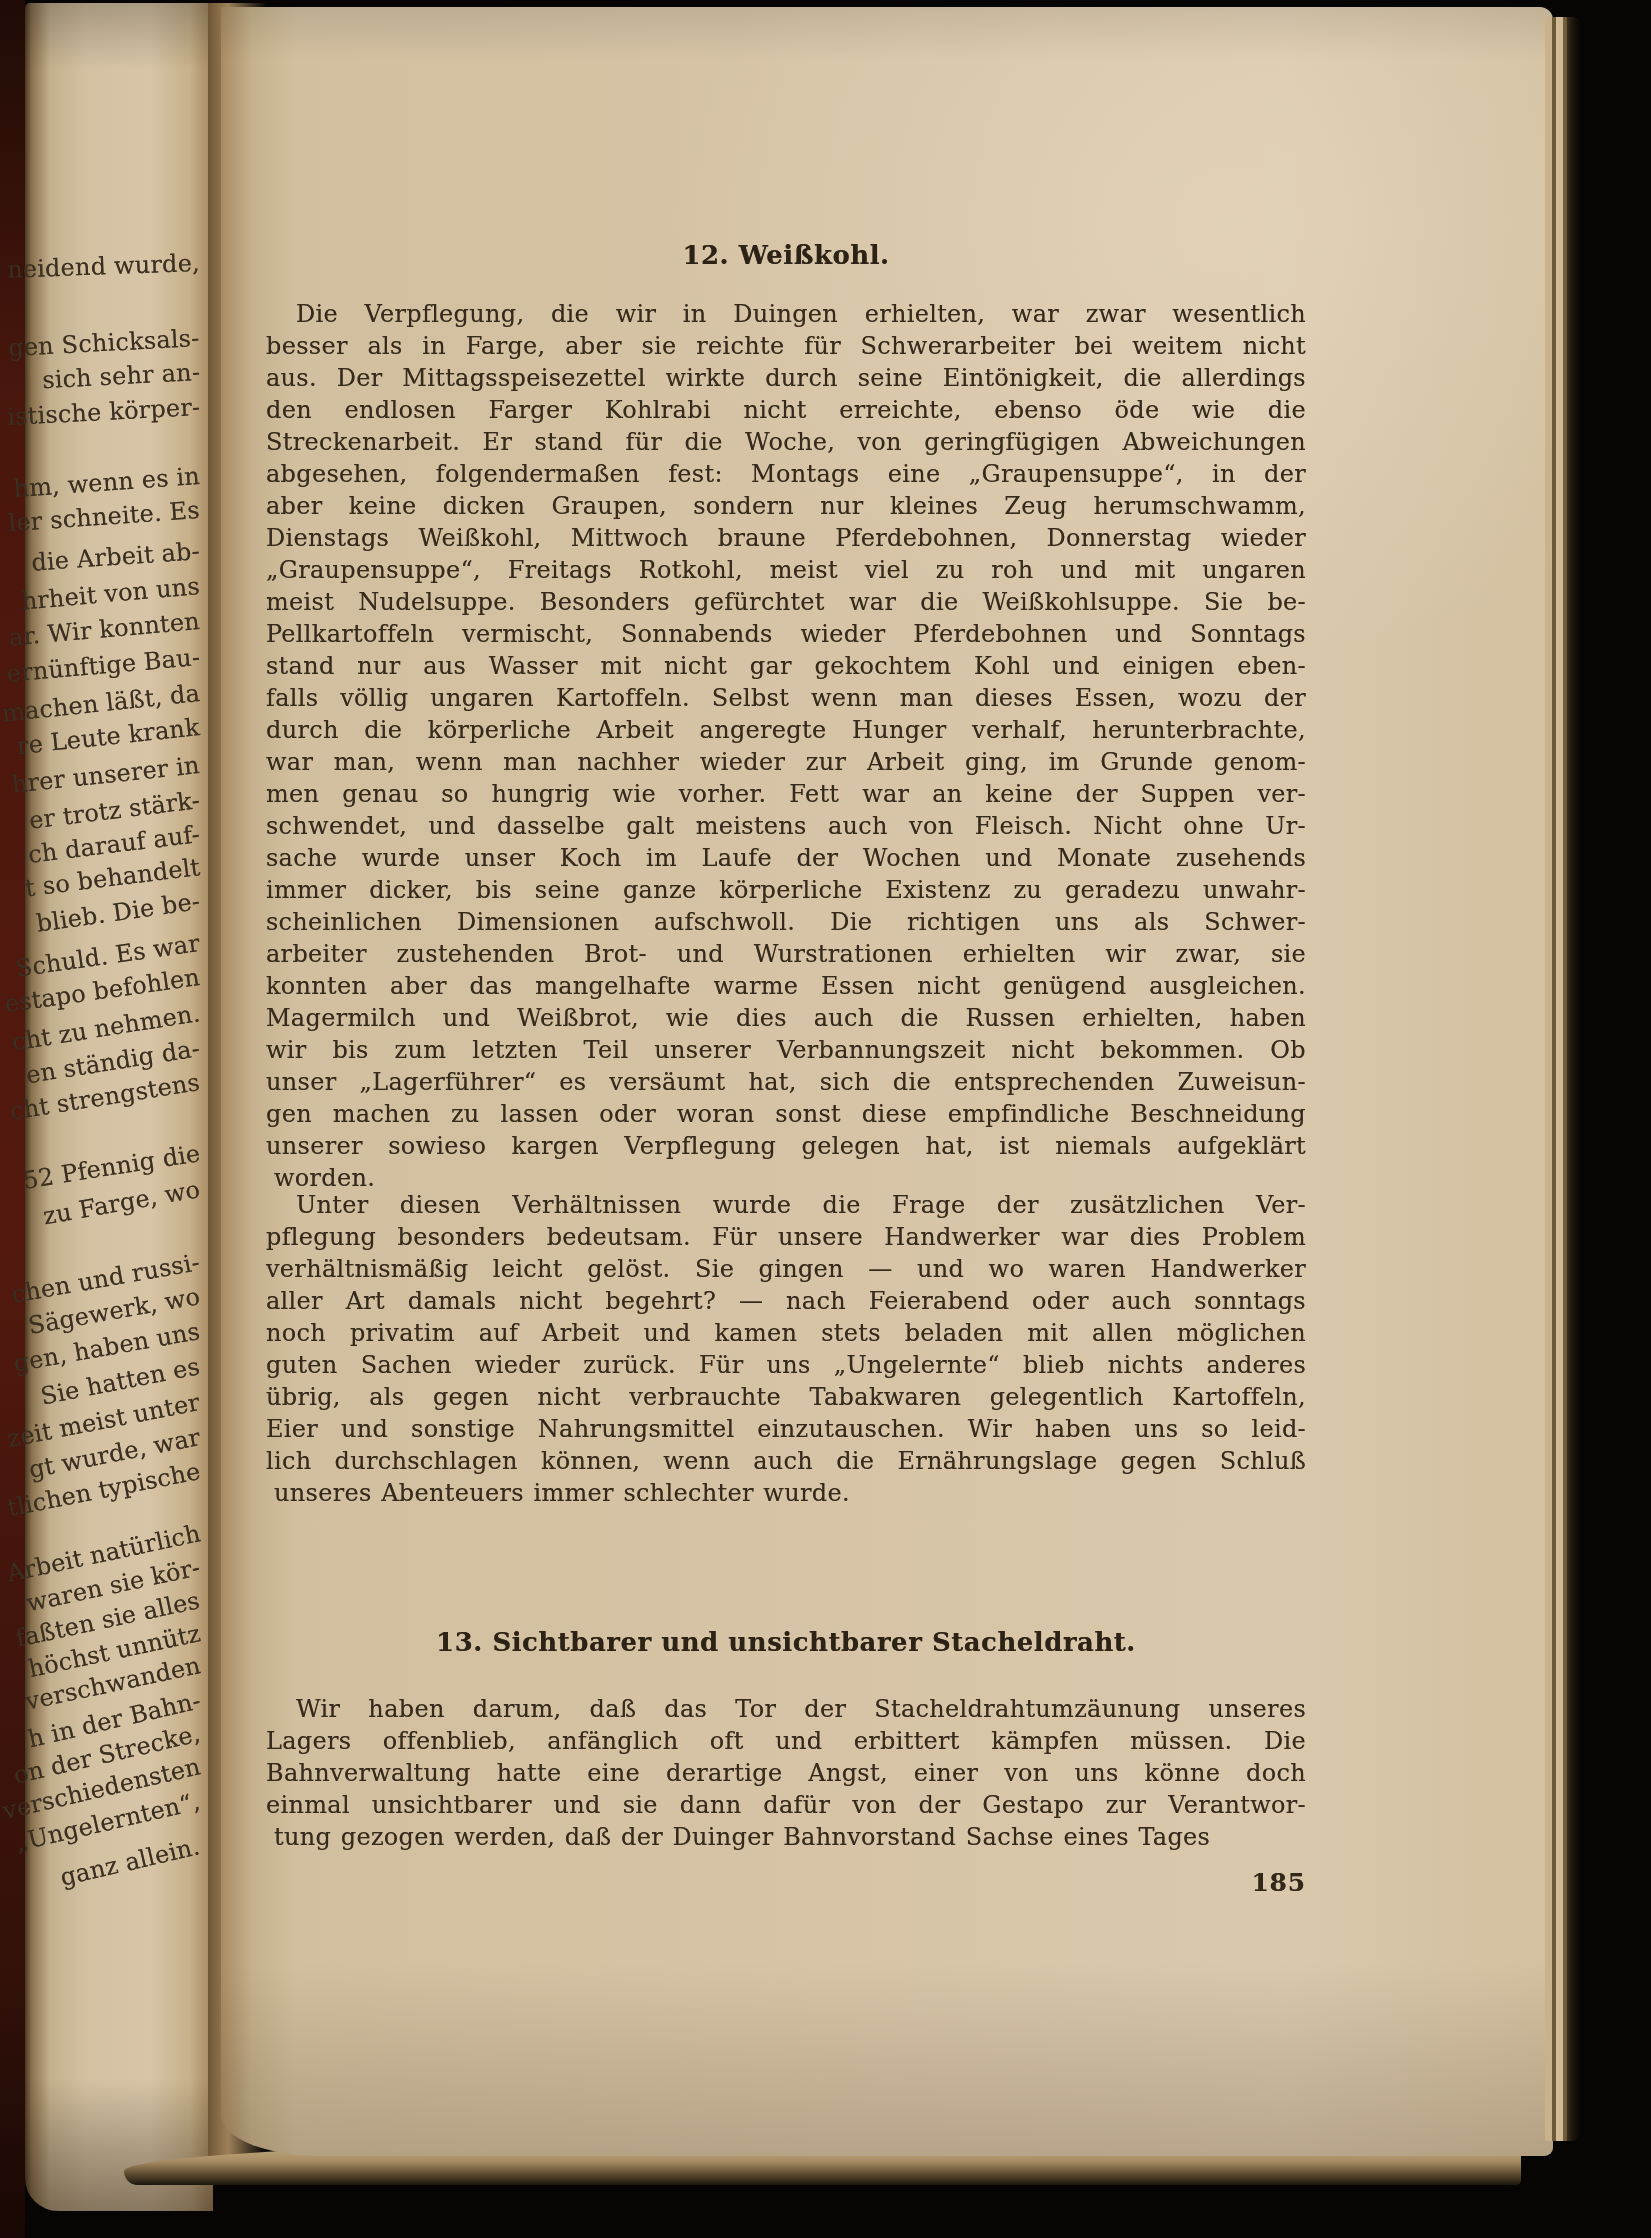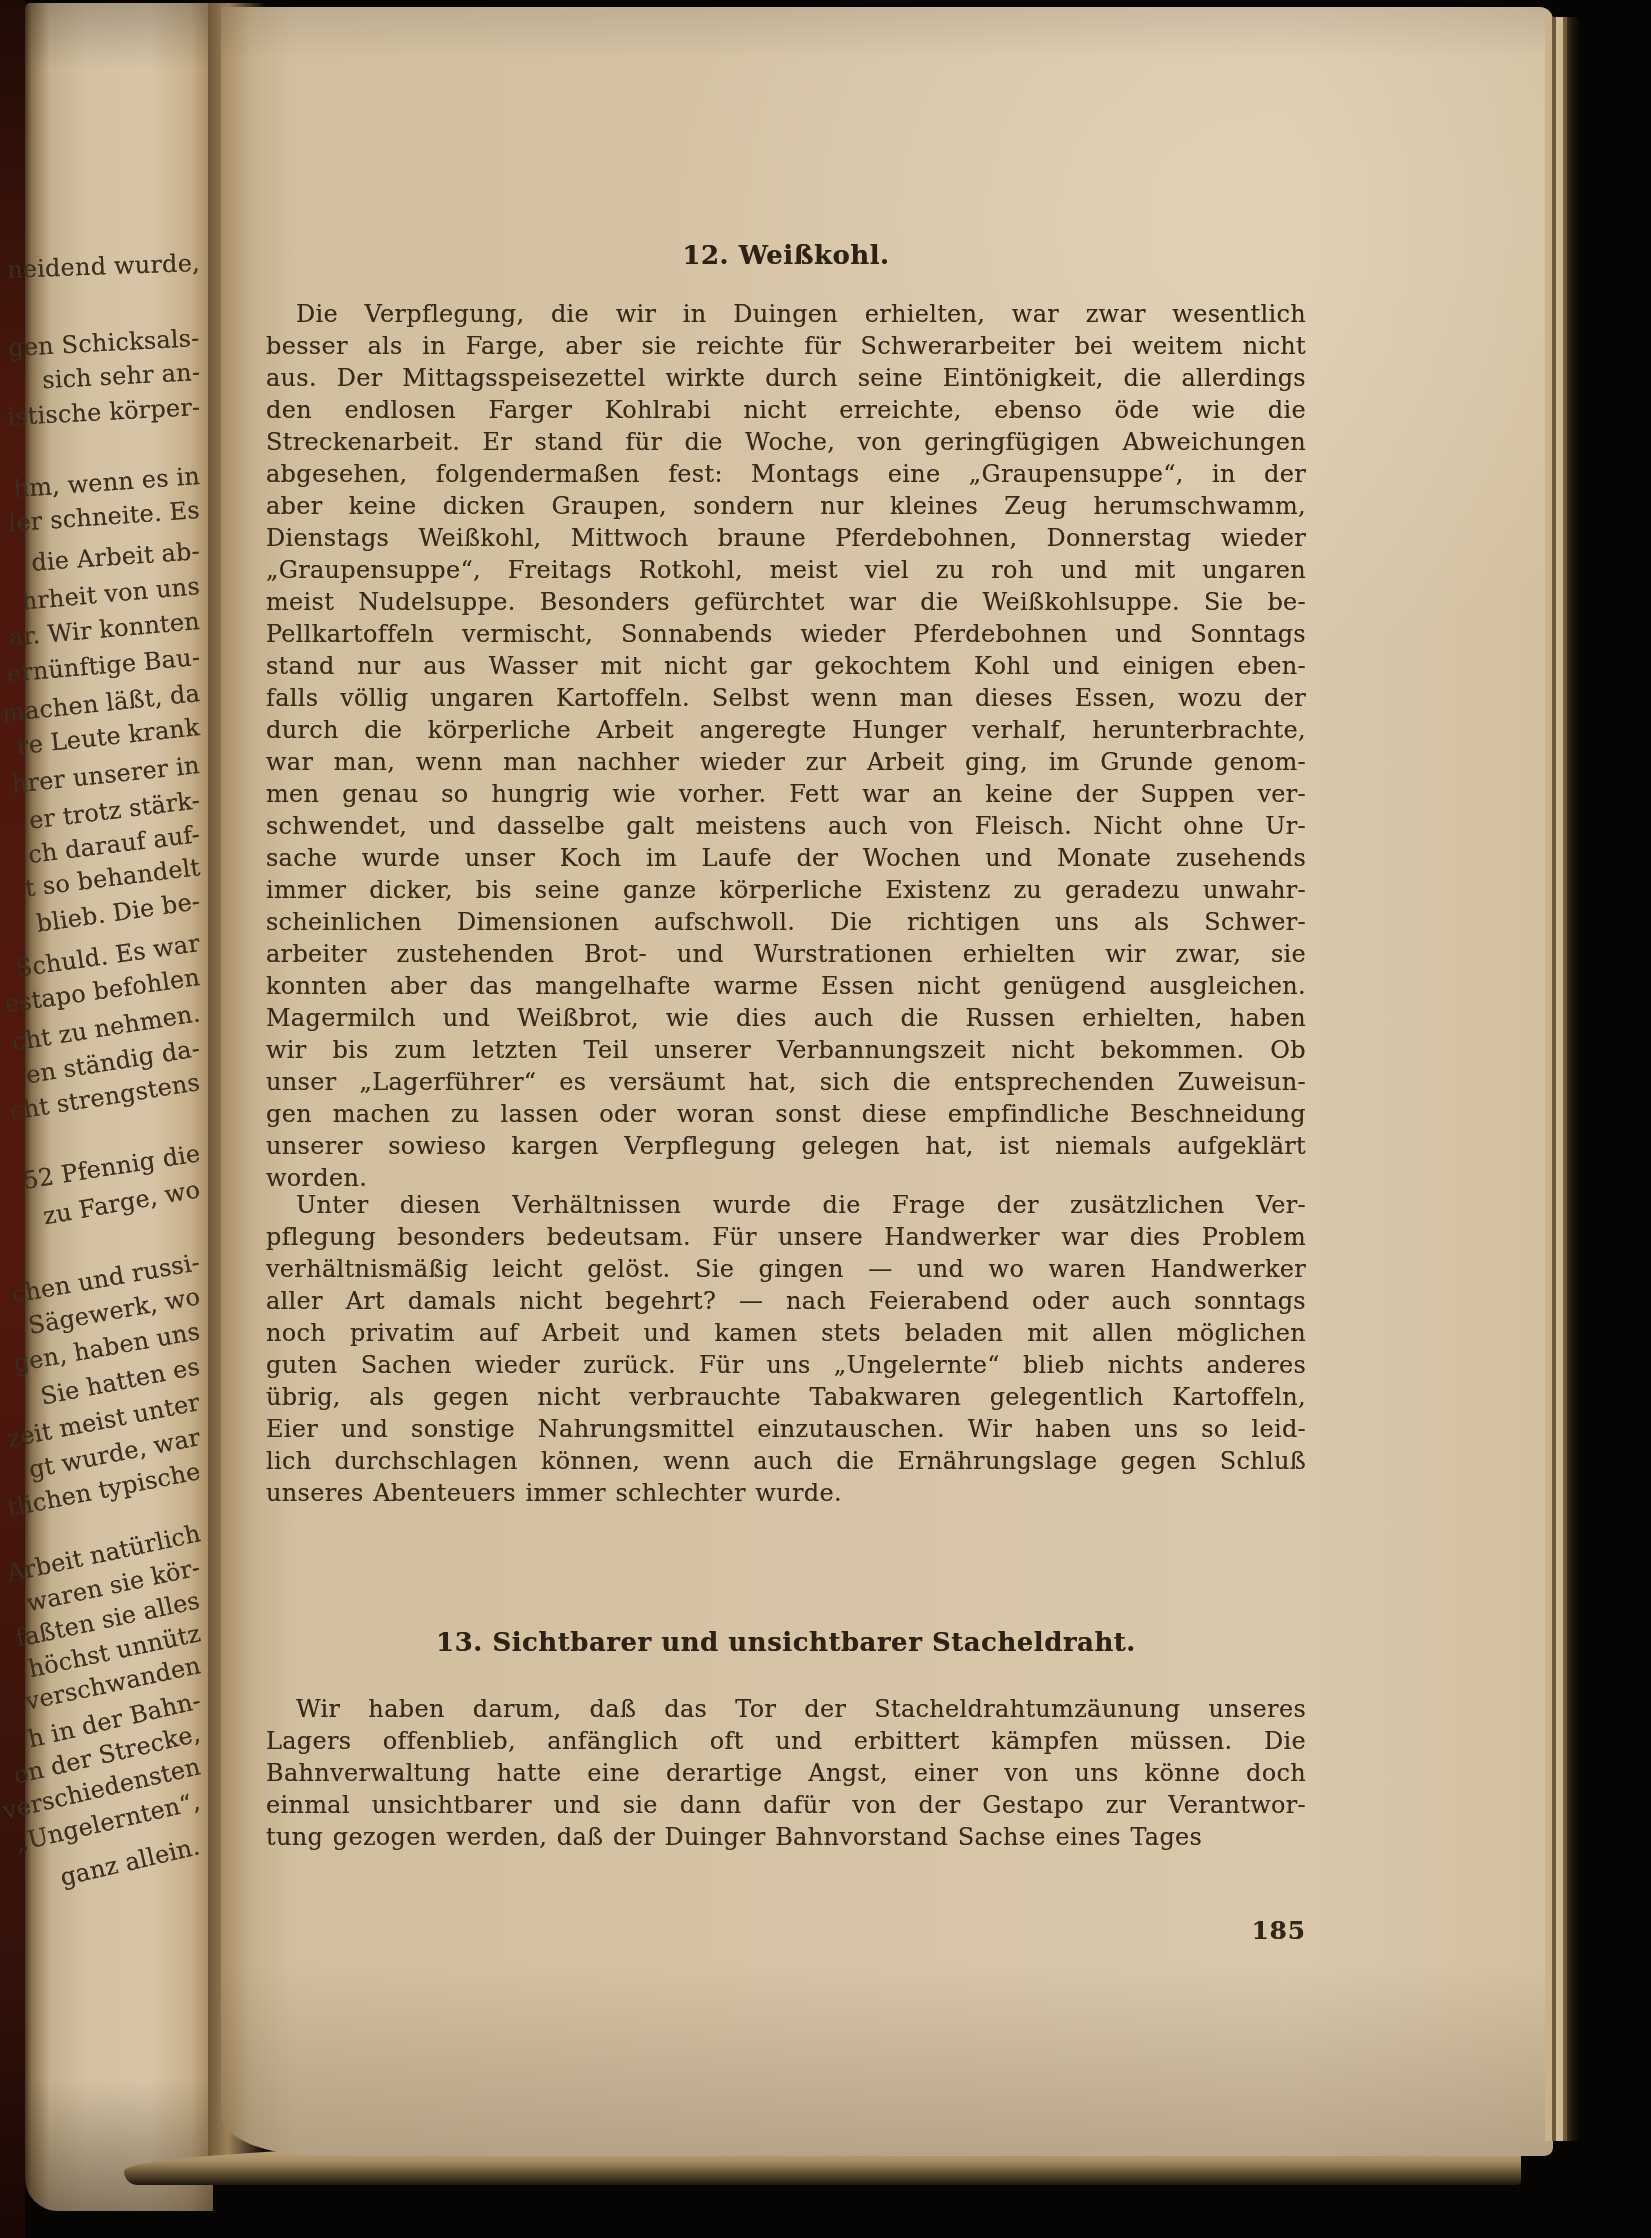--- a/index.html
+++ b/index.html
@@ -58,26 +58,25 @@
     font-size:26px;font-weight:700;color:#2c2215;letter-spacing:0.5px;
     text-shadow:0 0 0.4px rgba(40,28,14,0.6);
   }
   .para{position:absolute;left:45px;width:1040px;}
   .line{
     height:32px;line-height:32px;font-size:24px;color:#352a1c;
     text-align:justify;text-align-last:justify;letter-spacing:0.3px;word-spacing:1.7px;
     white-space:nowrap;text-shadow:0 0 0.4px rgba(46,34,18,0.5);
   }
   .line.pfirst{text-indent:30px;}
-  .line.plast{text-align-last:left;}
+  .line.plast{text-align-last:left;margin-left:8px;}
   .page-number{
     position:absolute;left:45px;width:1040px;text-align:right;
     font-size:25px;font-weight:700;color:#32281a;letter-spacing:0.8px;
     text-shadow:0 0 0.4px rgba(40,28,14,0.6);
-    margin-top:48px;
   }
 </style>
 </head>
 <body>
 
 <div class="canvas">
 
   <div class="spine-strip"></div>
 
   <div class="left-page">

